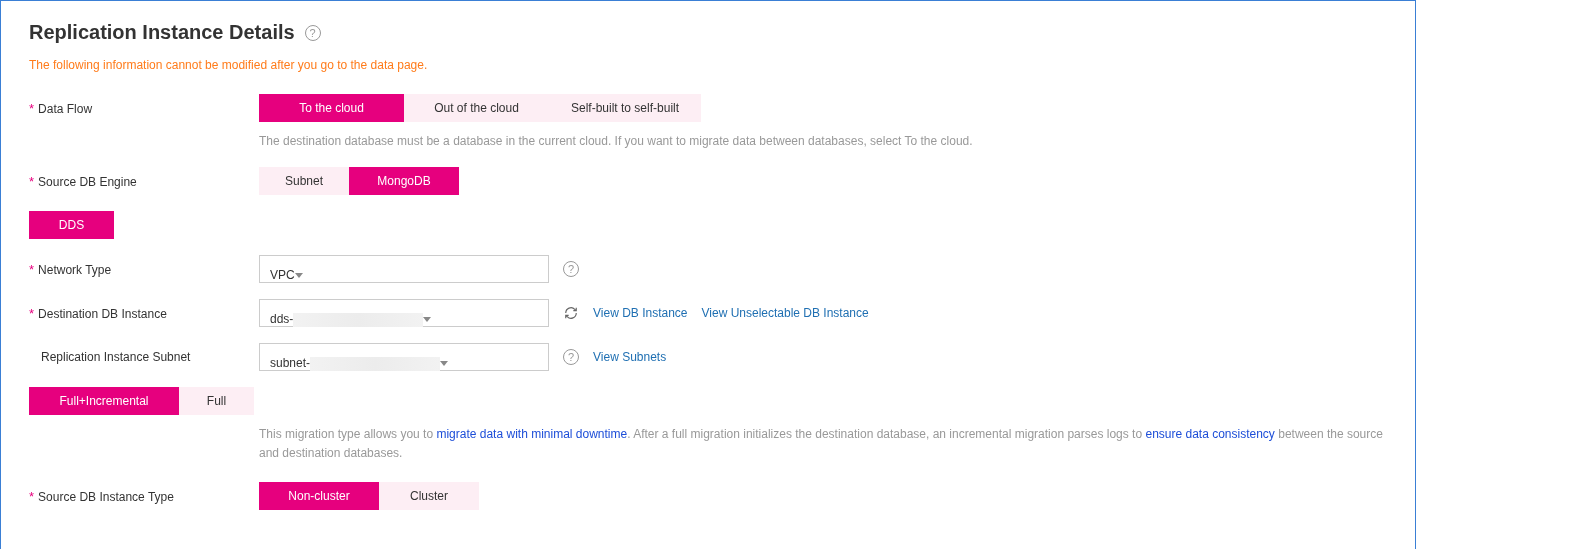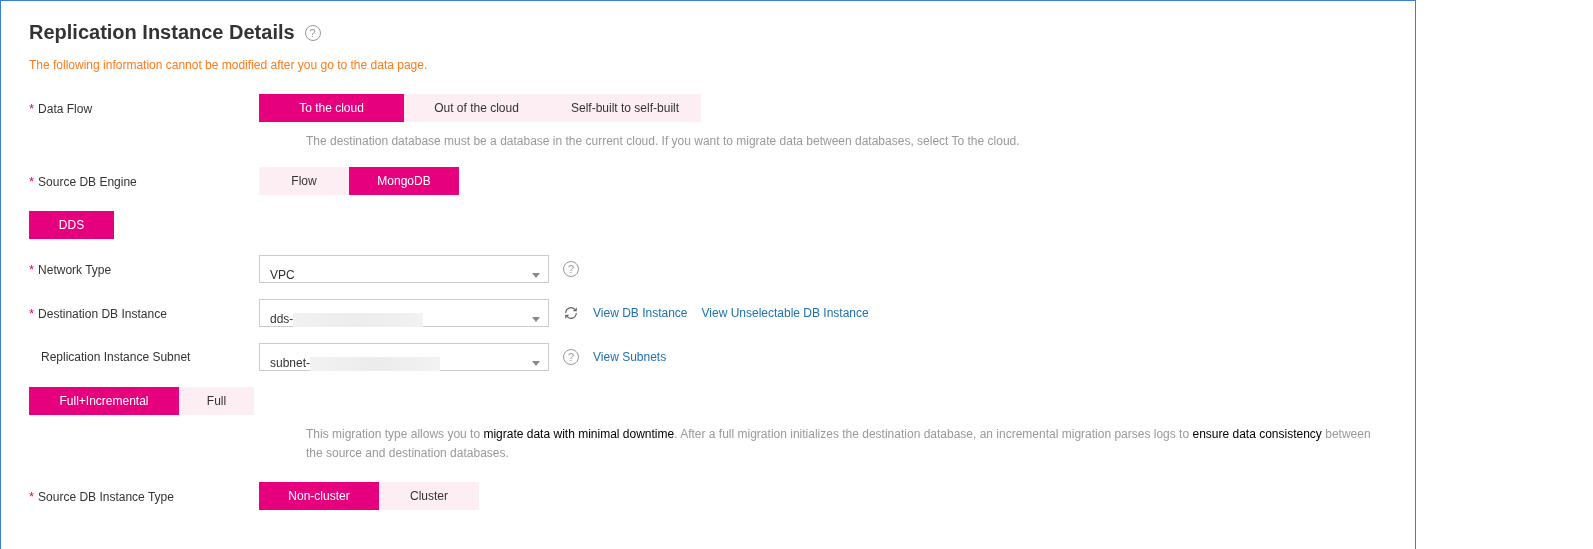--- a/index.html
+++ b/index.html
@@ -84,31 +84,29 @@
 .segment-btn.active {
   background: #e6007e;
   color: #fff;
 }
 .segment-btn.narrow { padding: 0 22px; min-width: 80px; }
 .segment-btn.med { min-width: 145px; }
 .hint-text {
   color: #999;
   font-size: 12px;
   line-height: 1.6;
-  margin-left: 47px;
-}
-.hint-text .highlight { color: #000000; }
+}
+.hint-text .highlight { color: #1d4ed8; }
 .select-box {
   width: 290px;
   height: 28px;
   border: 1px solid #ccc;
   background: #fff;
   display: flex;
   align-items: center;
-  justify-content: space-between;
   padding: 12px 8px 0 10px;
   font-size: 12px;
   color: #333;
   cursor: pointer;
 }
 .caret {
   width: 0; height: 0;
   border-left: 4px solid transparent;
   border-right: 4px solid transparent;
   border-top: 5px solid #888;
@@ -166,21 +164,21 @@
       <div class="hint-text">The destination database must be a database in the current cloud. If you want to migrate data between databases, select To the cloud.</div>
     </div>
   </div>
 
   <div class="form-row">
     <div class="form-label">
       <span class="required">*</span><span>Source DB Engine</span>
     </div>
     <div class="form-control">
       <div class="segment-group">
-        <button class="segment-btn narrow" style="min-width:90px">Flow</button>
+        <button class="segment-btn narrow" style="min-width:90px">Subnet</button>
         <button class="segment-btn narrow active" style="min-width:110px">MongoDB</button>
       </div>
     </div>
   </div>
 
   <div class="form-row">
     <div class="form-control">
       <div class="segment-group">
         <button class="segment-btn narrow active" style="min-width:85px">DDS</button>
       </div>

